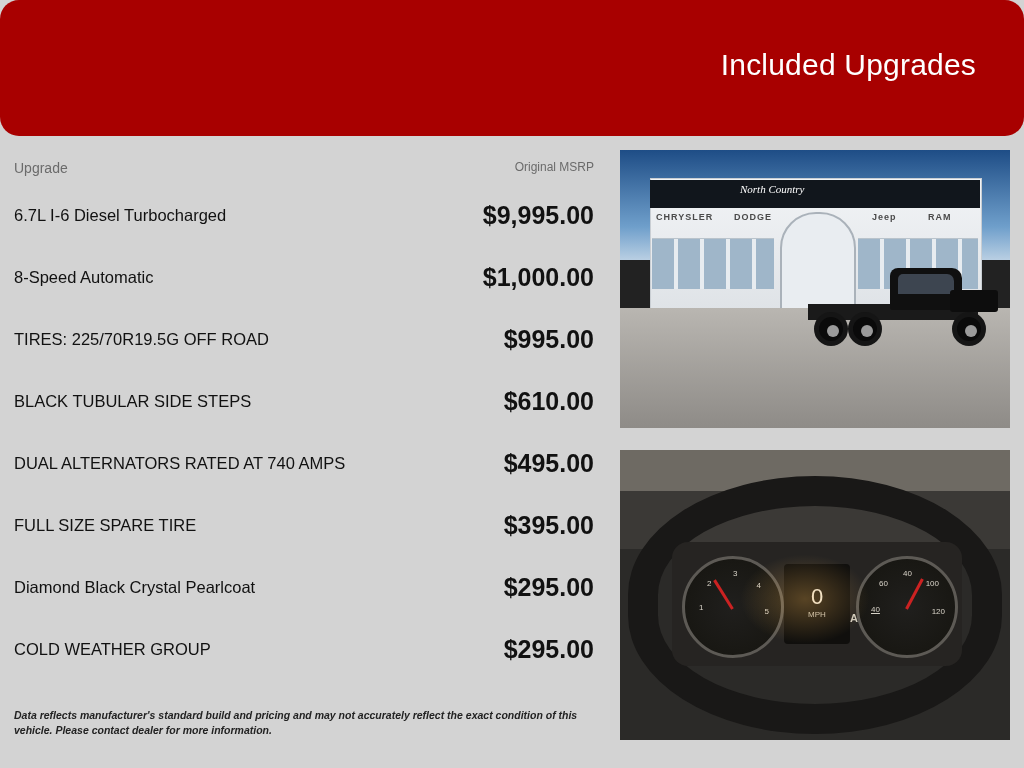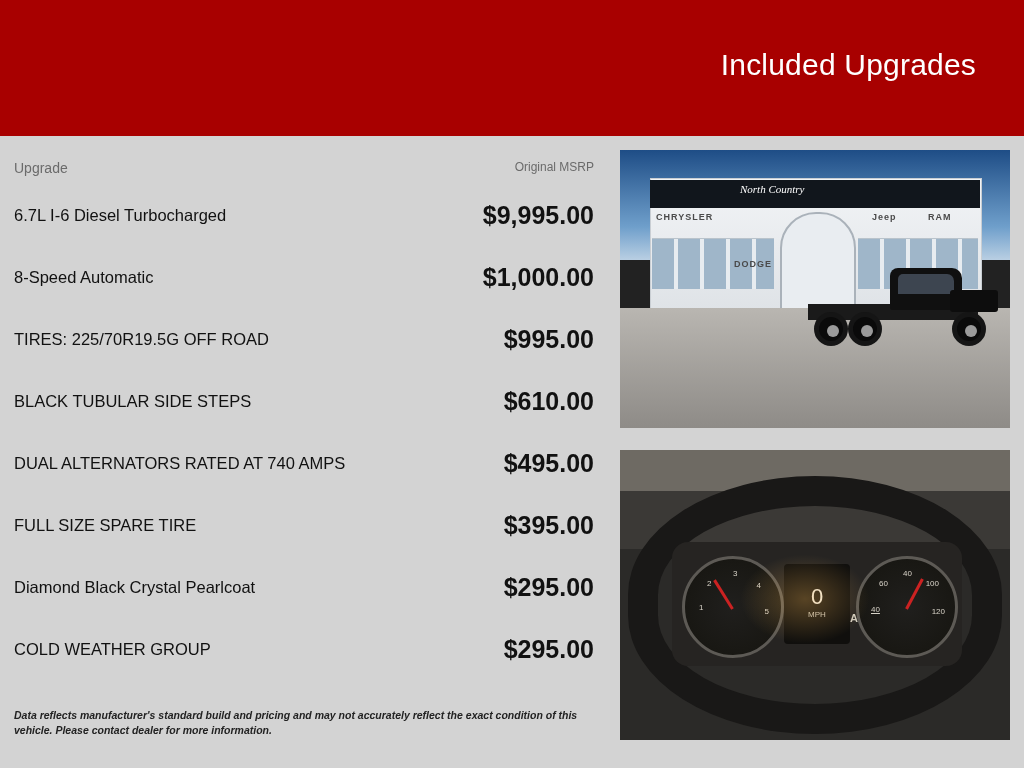--- a/index.html
+++ b/index.html
@@ -21,20 +21,21 @@
   }
   
   .header {
     position: absolute;
     left: 0;
     top: 0;
     width: 1024px;
     height: 136px;
     background: #a80000;
     box-sizing: border-box;
+    border-radius: 19px;
   }
   .header-title {
     position: absolute;
     right: 48px;
     top: 48px;
     color: #ffffff;
     font-size: 30px;
     font-weight: 400;
     letter-spacing: 0.2px;
     white-space: nowrap;
@@ -359,21 +360,21 @@
   <div class="photo photo-top">
     <div class="sky"></div>
     <div class="building"></div>
     <div class="bldg-band"></div>
     <div class="bldg-name">North Country</div>
     <div class="arch"></div>
     <div class="win-row win-left"></div>
     <div class="win-row win-right"></div>
     <div class="logos">
       <span style="left:0px;">CHRYSLER</span>
-      <span style="left:78px;margin-top:47px;">DODGE</span>
+      <span style="left:78px;">DODGE</span>
       <span style="left:216px;">Jeep</span>
       <span style="left:272px;">RAM</span>
     </div>
     <div class="curb"></div>
     <div class="ground"></div>
     <div class="truck">
       <div class="frame"></div>
       <div class="cab"></div>
       <div class="cab-glass"></div>
       <div class="hood"></div>

